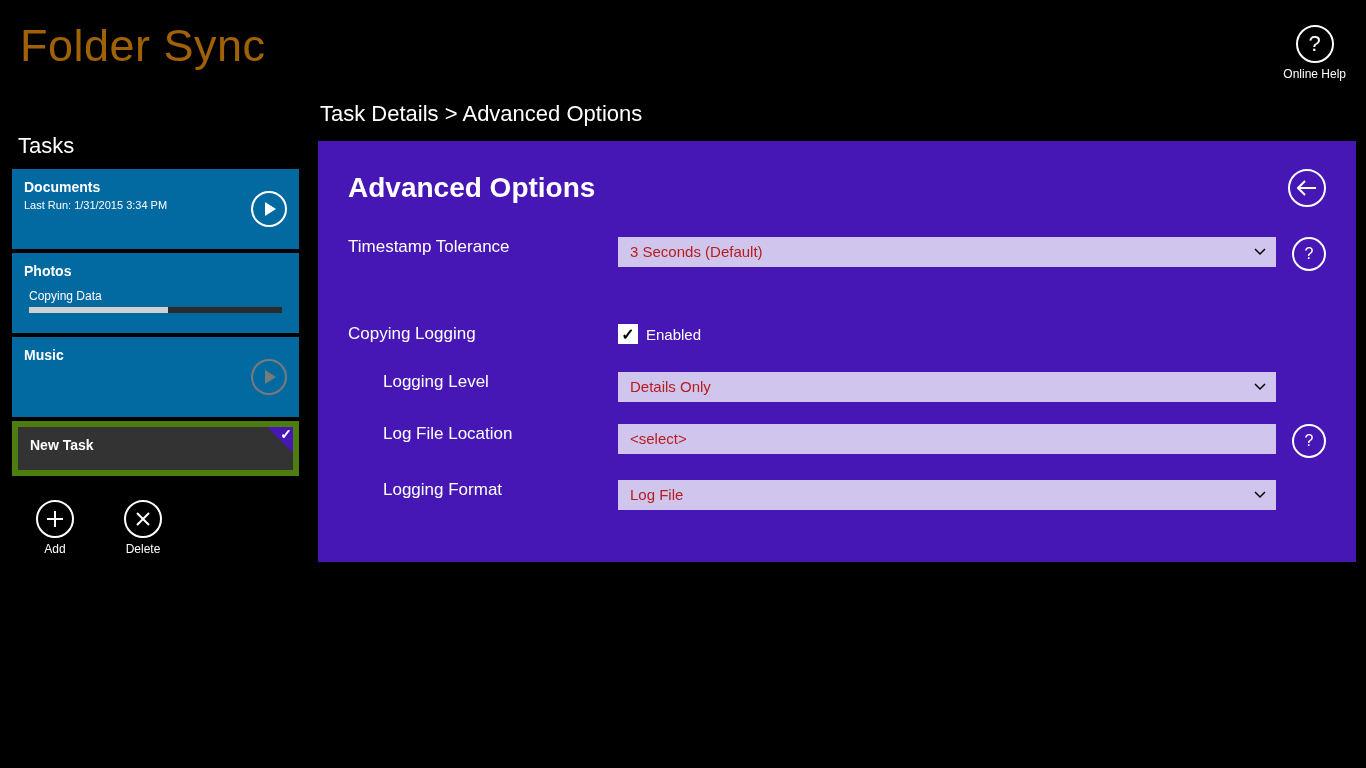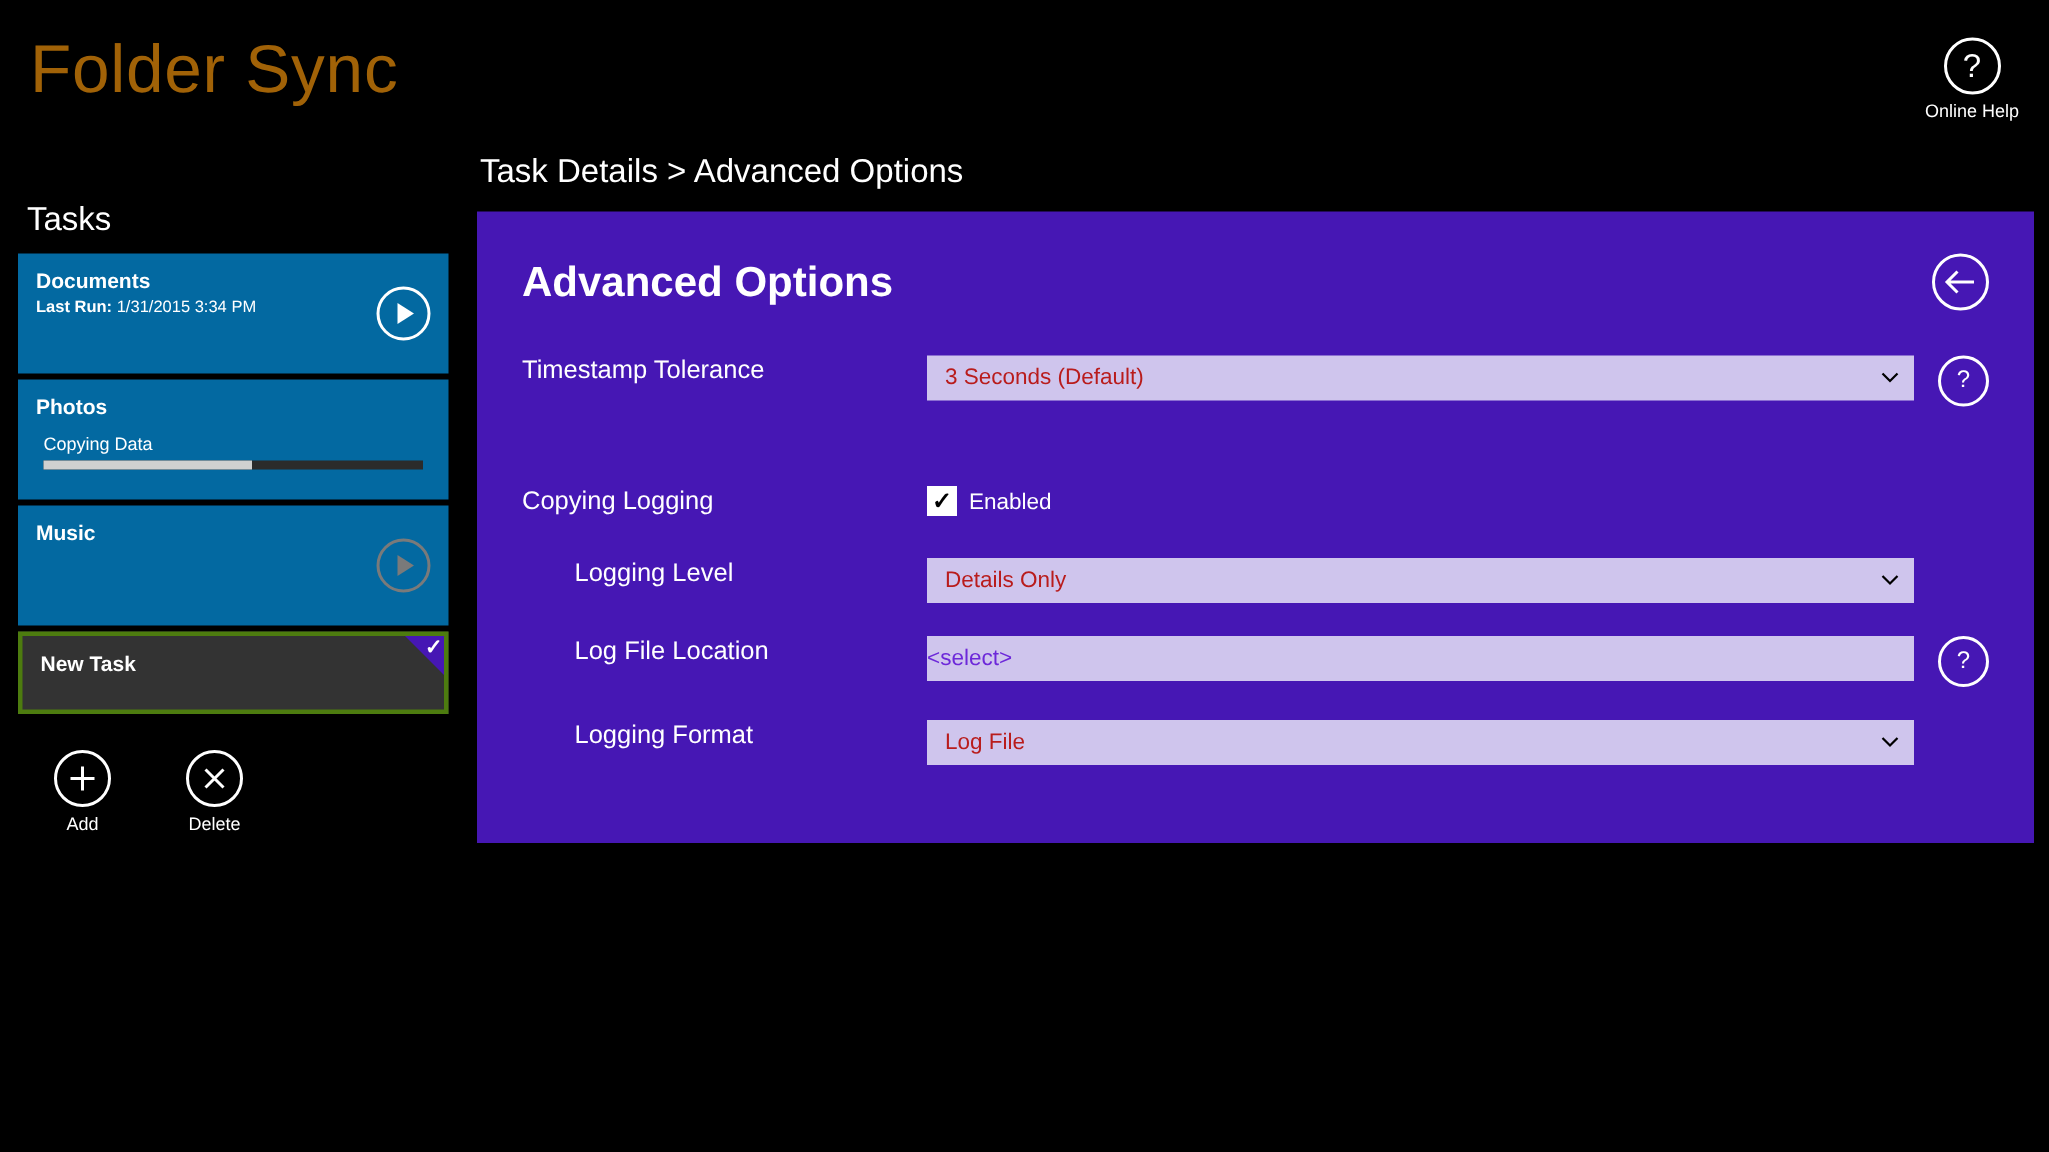--- a/index.html
+++ b/index.html
@@ -13,30 +13,30 @@
   .online-help-label { font-size: 12px; }
 
   .content { display:flex; gap:15px; padding: 20px 10px 10px 8px; }
 
   .sidebar { width: 295px; flex-shrink:0; display:flex; flex-direction:column;margin-top:32px;}
   .sidebar-heading { font-size: 22px; font-weight:300; padding: 0 0 10px 10px; }
   .task-list { display:flex; flex-direction:column; gap:4px; padding:0 4px;}
   .task-item { background:#0369a1; padding:10px 12px 10px 12px; position:relative; min-height:80px; }
   .task-name { font-size:14px; font-weight:600; }
   .task-sub { font-size:11px; margin-top:4px; font-weight:400;}
-  .task-sub .lbl { font-weight:700; }
+  .task-sub .lbl { font-weight:400; }
   .play-btn { position:absolute; right:12px; top:50%; transform:translateY(-50%); width:36px; height:36px; border:2px solid #fff; border-radius:50%; display:flex; align-items:center; justify-content:center; cursor:pointer;}
   .play-btn.dim { border-color:#7a7a7a; }
   .play-tri { width:0;height:0;border-left:11px solid #fff; border-top:7px solid transparent; border-bottom:7px solid transparent; margin-left:3px;}
   .play-btn.dim .play-tri { border-left-color:#7a7a7a;}
   .copying-label { font-size:12px; margin-top:10px; margin-left:5px;}
   .progress-track { height:6px; background:#2b2b2b; margin:4px 5px 2px 5px; position:relative;}
   .progress-fill { height:100%; background:#d0d0d0; width:55%; }
 
-  .task-item.selected { background:#333; border:3px solid #4d7c0f; min-height:55px; padding:10px 12px;}
+  .task-item.selected { background:#333; border:6px solid #4d7c0f; min-height:55px; padding:10px 12px;}
   .sel-corner { position:absolute; top:0; right:0; width:0; height:0; border-left:26px solid transparent; border-top:26px solid #4617B4;}
   .sel-check { position:absolute; top:-1px; right:1px; font-size:14px; color:#fff; font-weight:bold;}
 
   .sidebar-bottom { margin-top:auto; display:flex; gap:50px; padding:0 0 6px 28px;}
   .bottom-btn { text-align:center; cursor:pointer;}
   .bottom-btn .icon-circle { width:38px; height:38px; border:2px solid #fff; border-radius:50%; display:flex; align-items:center; justify-content:center; margin:0 auto 4px auto;}
   .bottom-btn-label { font-size:12px;}
 
   .main { flex:1; display:flex; flex-direction:column;}
   .breadcrumb { font-size:22px; font-weight:300; padding:0 0 14px 2px;}
@@ -52,21 +52,21 @@
   .select-wrap { flex:1; position:relative;}
   .select { background:#cfc5ed; color:#b91c1c; height:30px; line-height:30px; padding:0 30px 0 12px; font-size:15px; position:relative; cursor:pointer; width:100%;}
   .select .chev { position:absolute; right:10px; top:50%; transform:translateY(-50%);}
   .help-icon-inline { width:34px; height:34px; border:2px solid #fff; border-radius:50%; display:flex; align-items:center; justify-content:center; margin-left:16px; cursor:pointer; flex-shrink:0;}
   .help-spacer { width:50px; flex-shrink:0;}
 
   .checkbox-wrap { display:flex; align-items:center; gap:8px; }
   .checkbox { width:20px; height:20px; background:#fff; display:flex; align-items:center; justify-content:center; cursor:pointer; }
   .checkbox-check { color:#000; font-size:16px; font-weight:bold;}
 
-  .textfield { background:#cfc5ed; color:#6d28d9; height:30px; line-height:30px; padding:0 0; font-size:15px; flex:1; cursor:text; }
+  .textfield { background:#cfc5ed; color:#b91c1c; height:30px; line-height:30px; padding:0 12px; font-size:15px; flex:1; cursor:text; }
 
   svg { display:block; }
 </style>
 </head>
 <body>
 
 <div class="app-header">
   <div class="app-title">Folder Sync</div>
   <div class="online-help">
     <div class="icon-circle">

